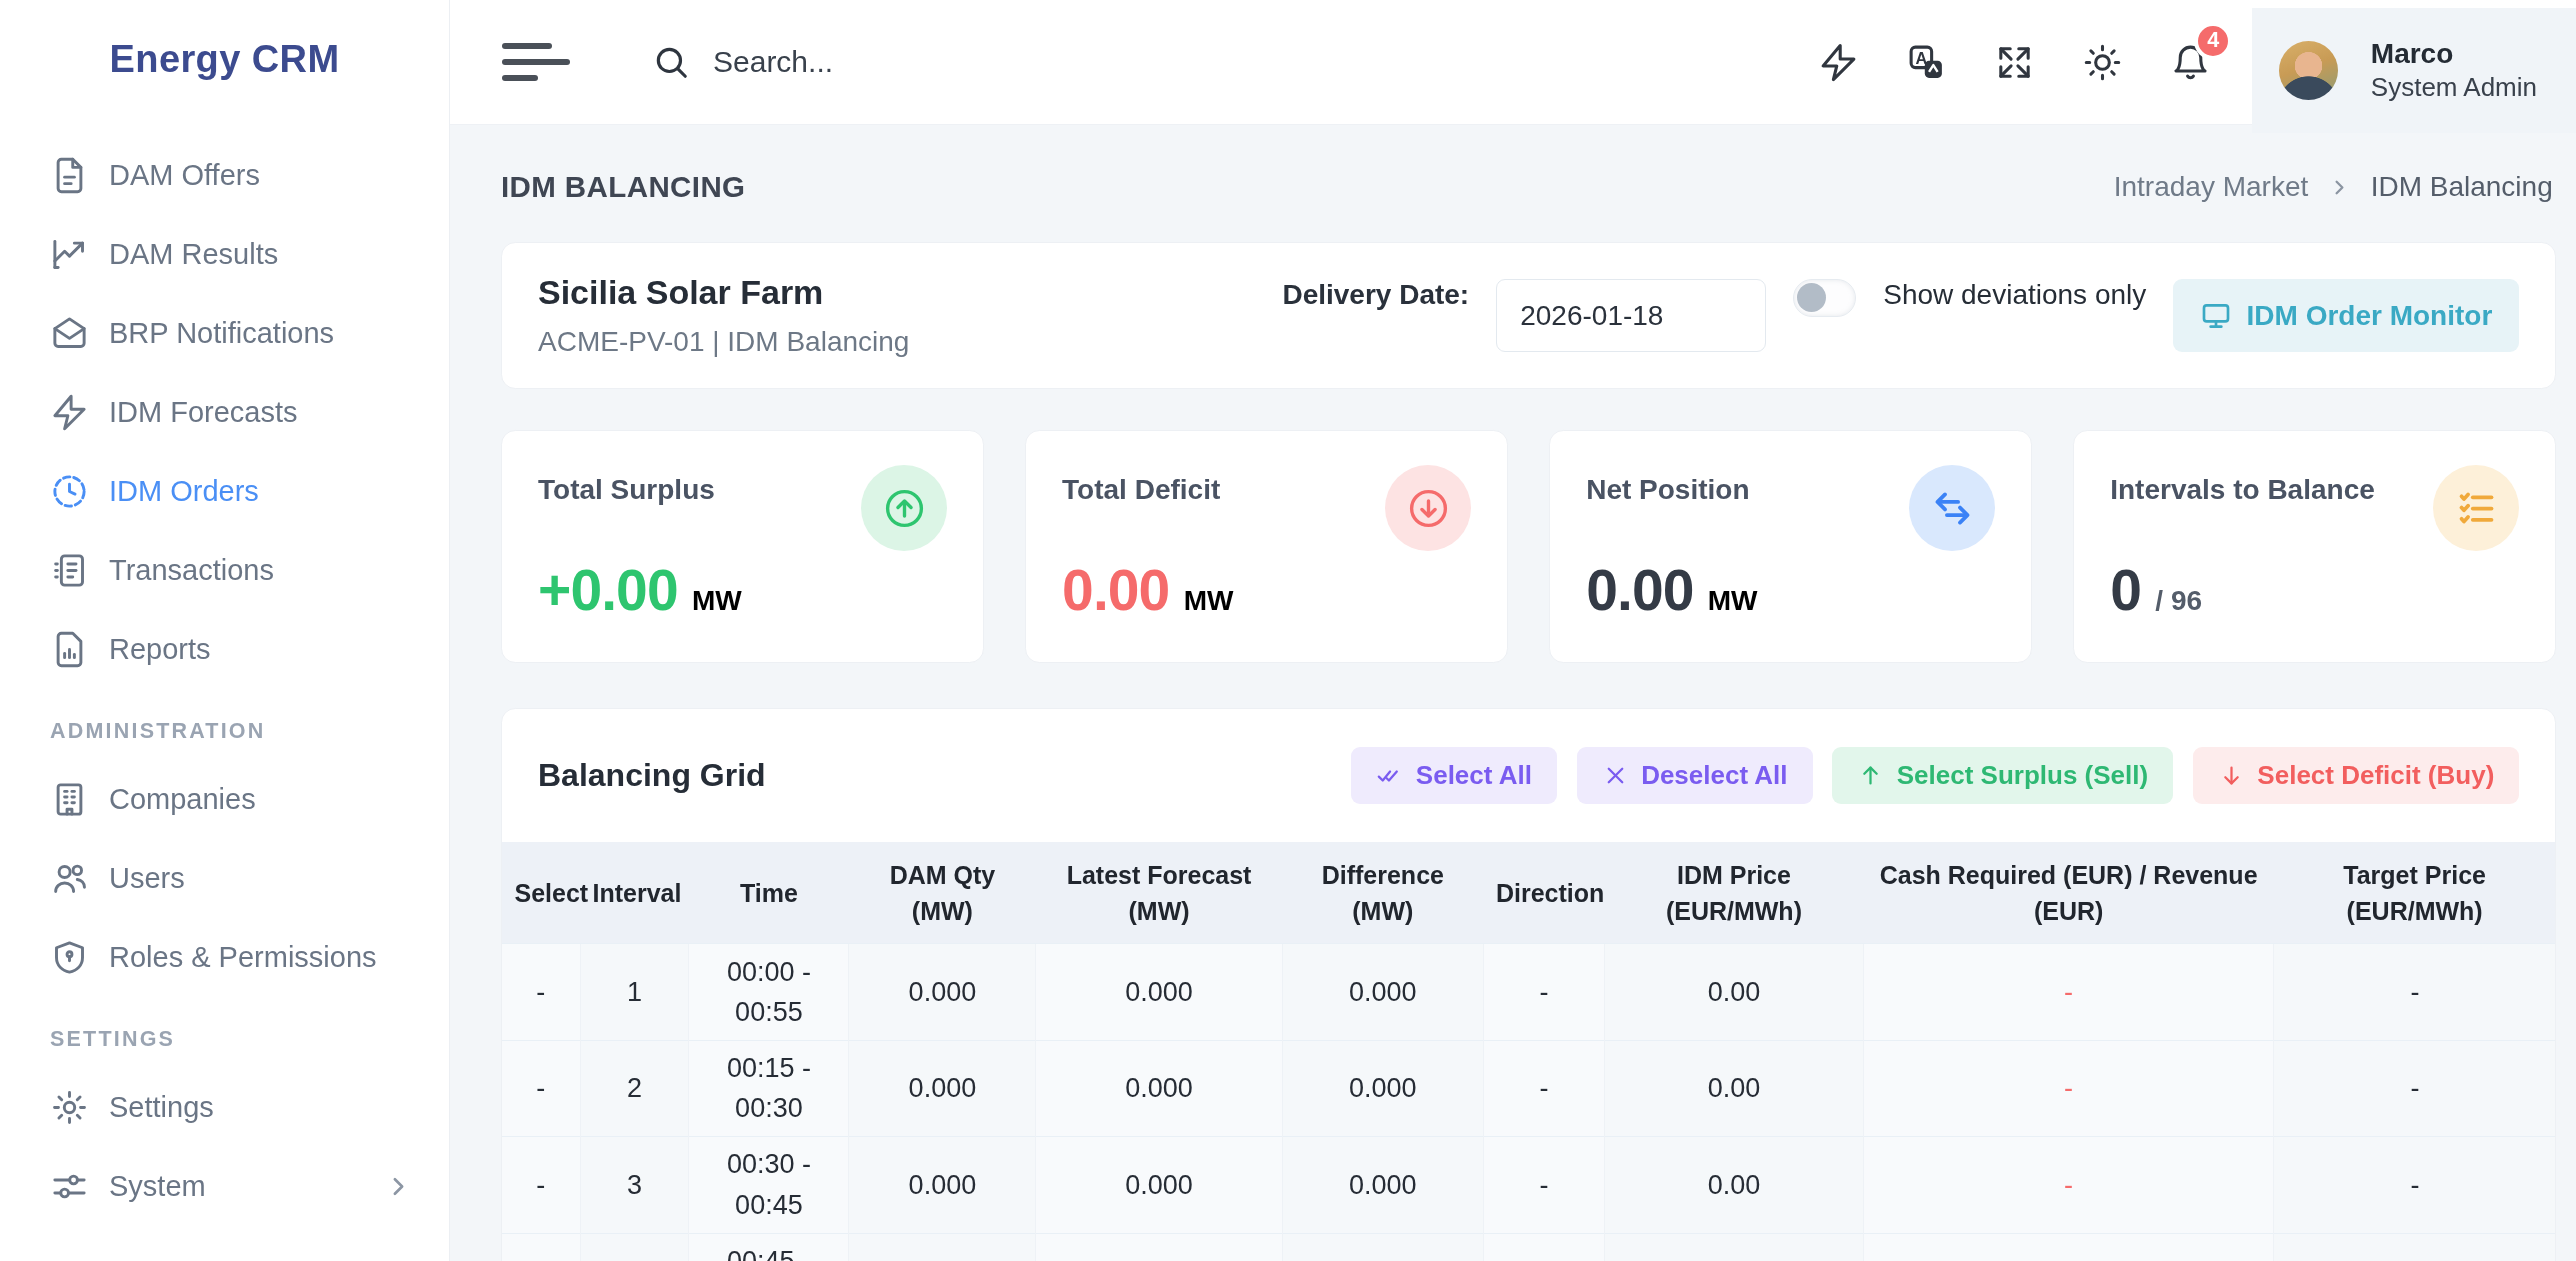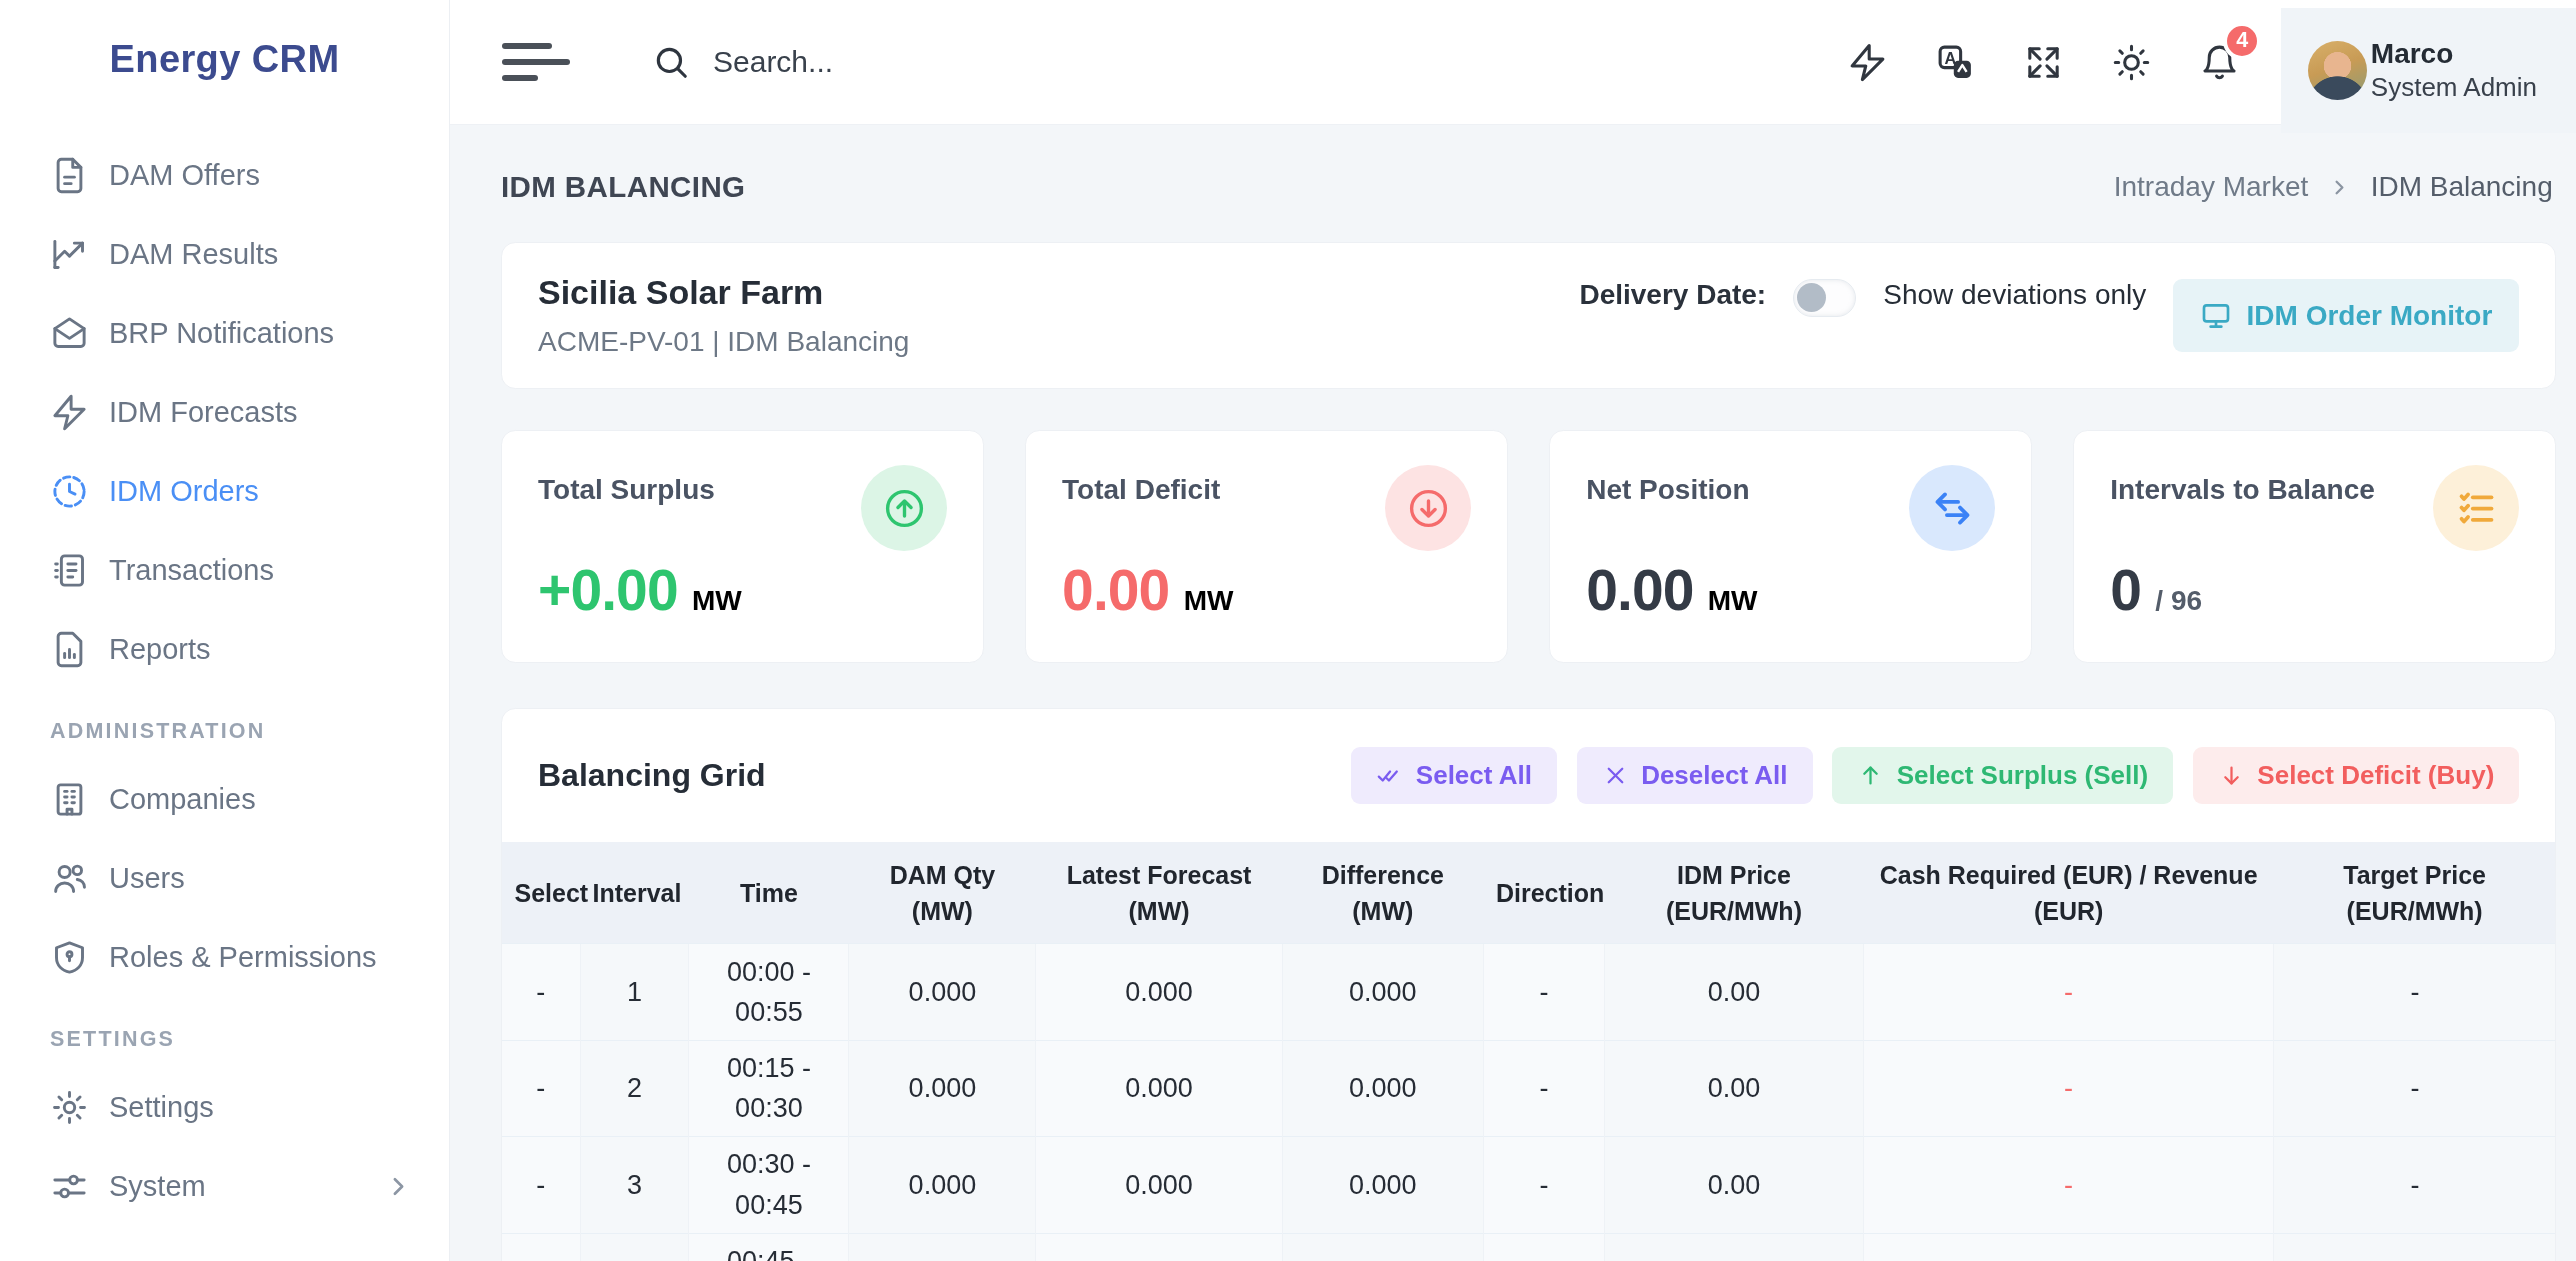--- a/index.html
+++ b/index.html
@@ -60,21 +60,21 @@
   .icon-btn svg { width:41px; height:41px; }
   .badge {
     position:absolute; top:-19.7px; right:-21.5px;
     min-width:38px; height:38px; border-radius:19px;
     background:#f56b6b; border:4.5px solid #fff;
     color:#fff; font-size:21.5px; font-weight:700;
     display:flex; align-items:center; justify-content:center;
   }
   .userblock {
     height:125px; background:#f0f4f8;
-    display:flex; align-items:center; gap:4px;
+    display:flex; align-items:center; gap:33px;
     padding:0 39px 0 27px; cursor:pointer;margin-top:16px;
   }
   .avatar {
     width:59px; height:59px; border-radius:50%; flex:none;
     background:
       radial-gradient(circle at 50% 112%, #3a4a5c 0 42%, transparent 43%),
       radial-gradient(circle at 50% 42%, #e8b58f 0 30%, transparent 31%),
       linear-gradient(160deg, #d9b06a 0%, #c89b55 45%, #8a9b77 100%);
   }
   .user-name { font-size:28px; font-weight:700; color:#242b34; line-height:1.25; }
@@ -373,20 +373,21 @@
       </div>
     </div>
 
     <div class="card asset-card">
       <div>
         <div class="asset-title">Sicilia Solar Farm</div>
         <div class="asset-sub">ACME-PV-01 | IDM Balancing</div>
       </div>
       <div class="asset-controls">
         <span class="dd-label">Delivery Date:</span>
+        <input class="date-input" type="text" value="2026-01-18" style="">
         <div class="toggle">
             <div class="knob"></div>
           </div>
         <span class="toggle-label">Show deviations only</span>
         <button class="monitor-btn">
           <svg viewBox="0 0 24 24" fill="none" stroke="currentColor" stroke-width="2" stroke-linecap="round" stroke-linejoin="round">
               <rect x="3" y="4" width="18" height="12" rx="2"></rect>
               <line x1="12" y1="16" x2="12" y2="20"></line>
               <line x1="8" y1="20" x2="16" y2="20"></line>
             </svg>

